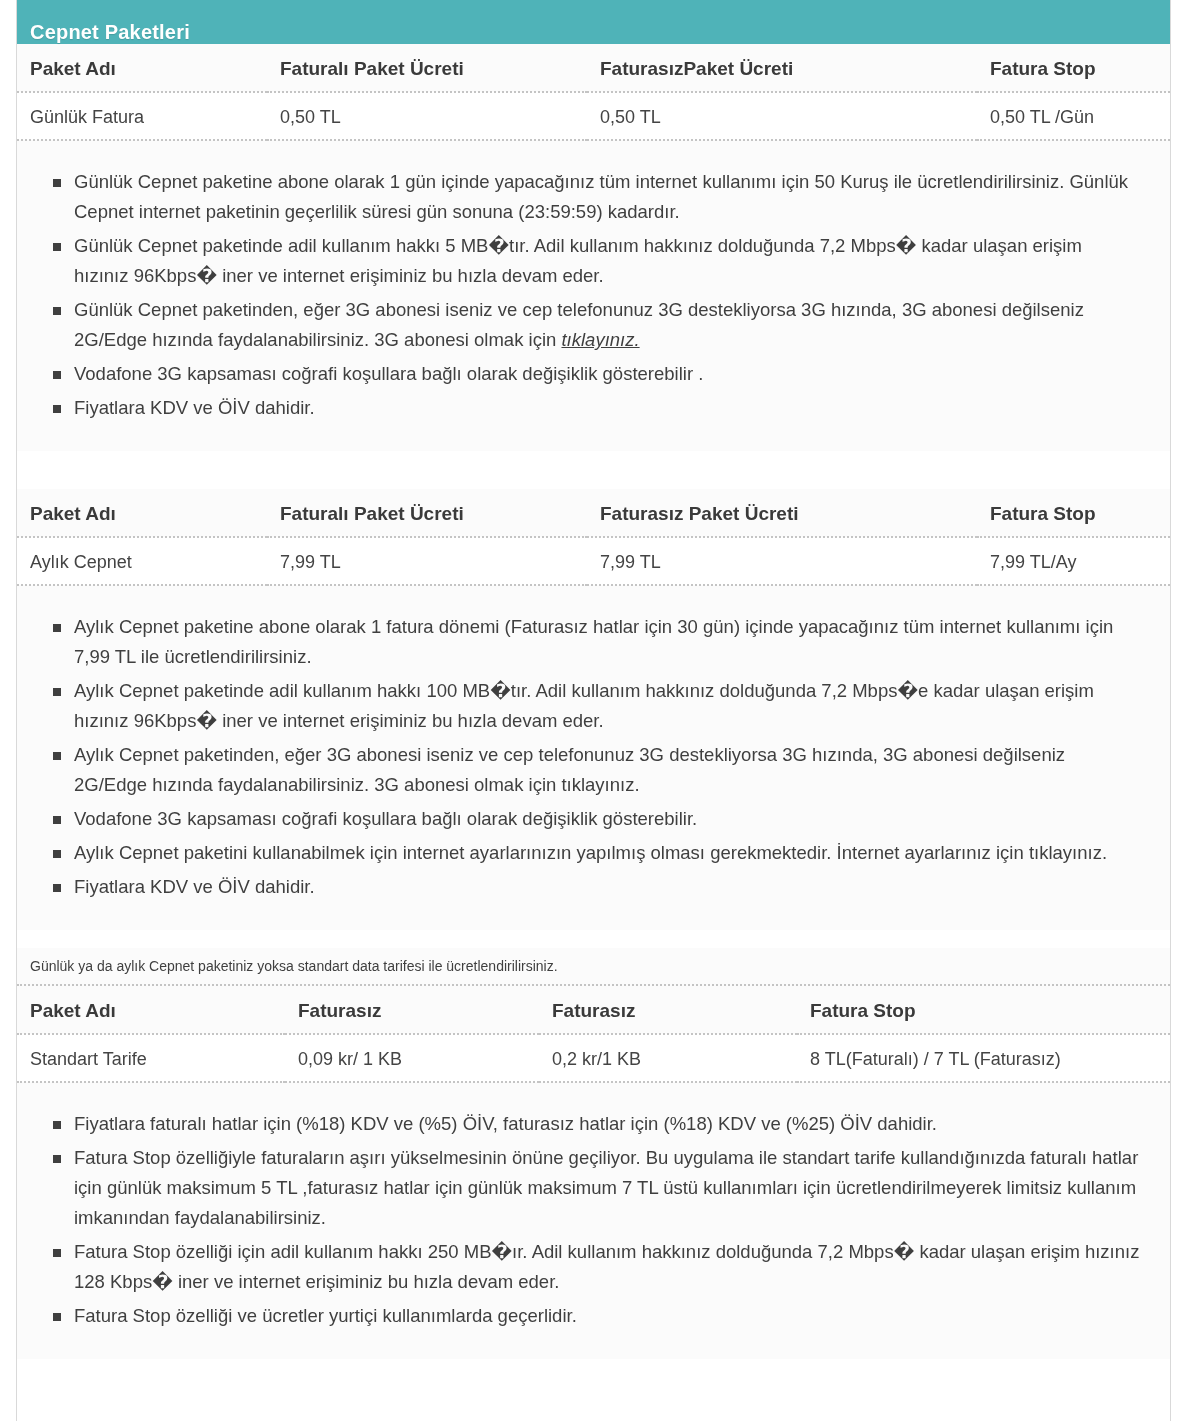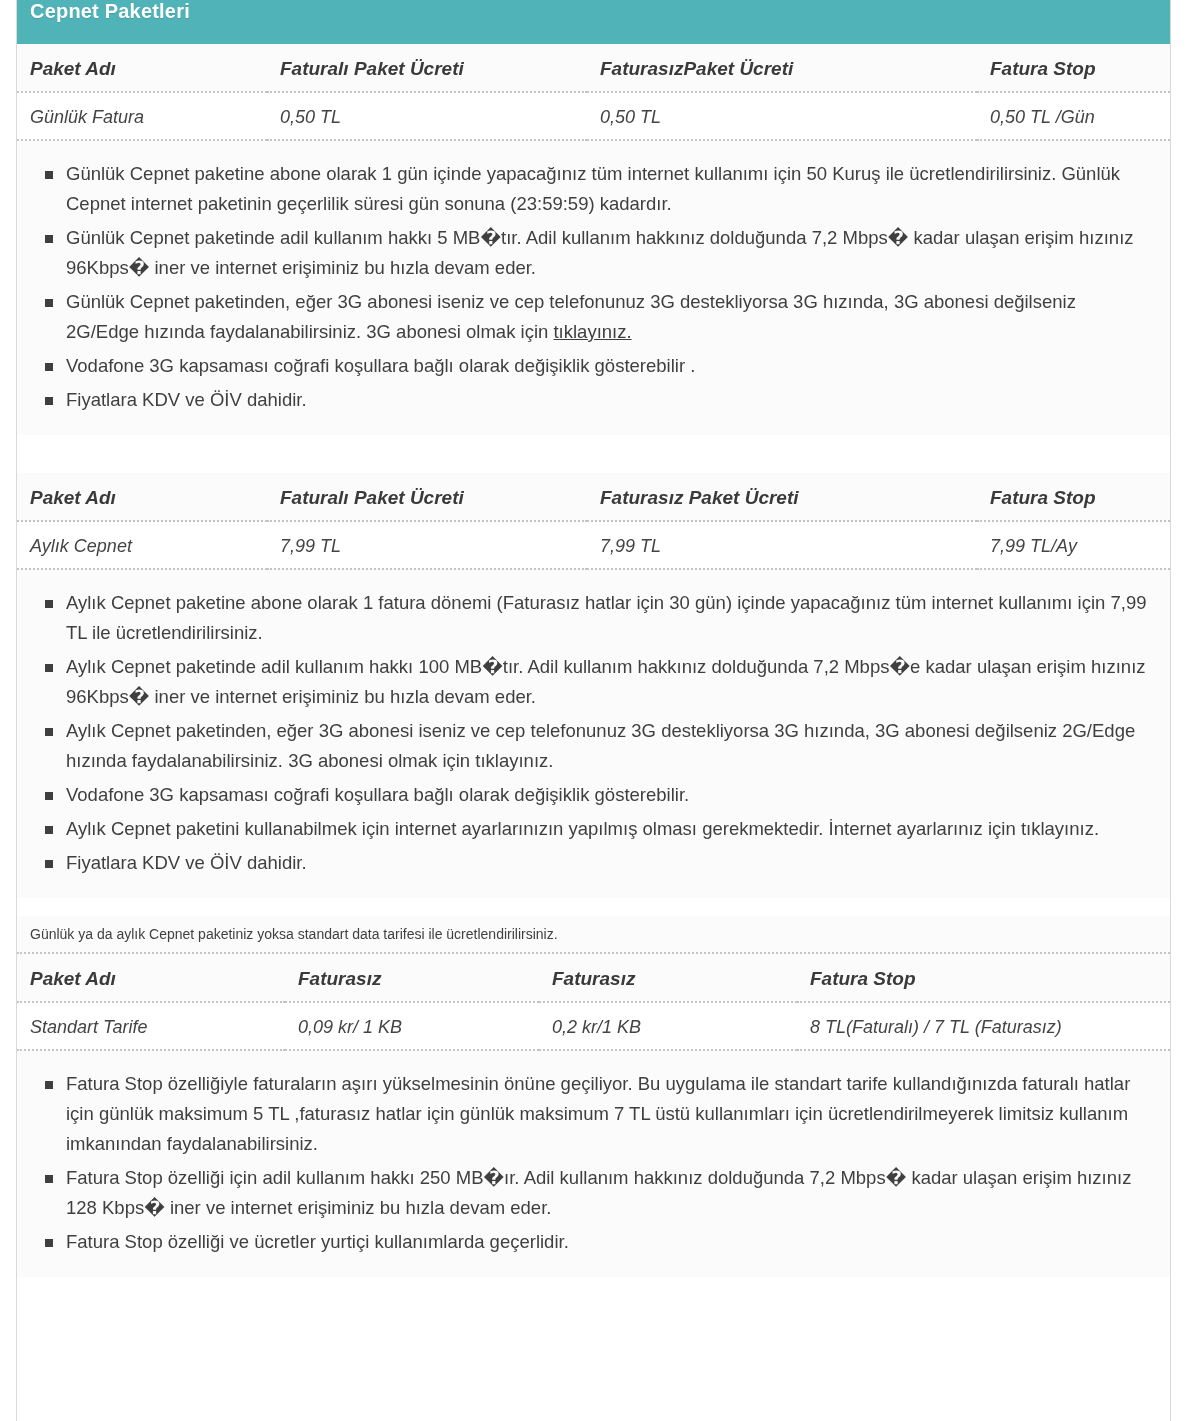--- a/index.html
+++ b/index.html
@@ -42,21 +42,21 @@
     position: relative;
     margin-left: 17px;
     width: 1153px;
   }
 
   
   .titlebar {
     background: #4fb3b8;
     height: 44px;
     display: flex;
-    align-items: flex-start;
+    align-items: flex-end;
     padding-left: 13px;
     box-sizing: border-box;
   }
   .titlebar .title-text {
     color: #ffffff;
     font-size: 20px;
     font-weight: bold;
     letter-spacing: .2px;
     text-shadow: 0 1px 1px rgba(0,0,0,.12);
   }
@@ -67,21 +67,20 @@
     border-collapse: collapse;
     table-layout: fixed;
     background: #fbfbfb;
   }
   table.pkg th,
   table.pkg td {
     text-align: left;
     vertical-align: middle;
     padding: 2px 0 0 13px;
     box-sizing: border-box;
-    font-style: italic;
   }
   table.pkg thead th {
     height: 48px;
     font-size: 19px;
     font-weight: bold;
     color: #3a3a3a;
     border-bottom: 2px dotted #c4c4c4;
     background: #fbfbfb;
   }
   table.pkg tbody td {
@@ -106,21 +105,21 @@
   .cw-b col.c4 { width: 373px; }
 
   
   .notes {
     background: #fbfbfb;
     padding: 14px 18px 16px 14px;
     box-sizing: border-box;
   }
   ul.notes-list {
     list-style: none;
-    margin: 4px;
+    margin: 12px;
     padding: 0;
   }
   ul.notes-list > li {
     position: relative;
     padding-left: 31px;
     margin: 0 0 4px 0;
     font-size: 18.5px;
     line-height: 30px;
     color: #3f3f3f;
   }
@@ -130,20 +129,21 @@
     left: 10px;
     top: 12px;
     width: 8px;
     height: 8px;
     background: #3f3f3f;
   }
   .lnk {
     text-decoration: underline;
     color: #3f3f3f;
     cursor: pointer;
+    font-style: italic;
   }
   .repl {
     font-family: "DejaVu Sans", sans-serif;
     font-weight: bold;
   }
 
   
   .gap {
     height: 38px;
     background: #ffffff;
@@ -274,20 +274,21 @@
           <td>Standart Tarife</td>
           <td>0,09 kr/ 1 KB</td>
           <td>0,2 kr/1 KB</td>
           <td>8 TL(Faturalı) / 7 TL (Faturasız)</td>
         </tr>
       </tbody>
     </table>
 
     <div class="notes">
       <ul class="notes-list">
+        <li><span>Fiyatlara faturalı hatlar için (%18) KDV ve (%5) ÖİV, faturasız hatlar için (%18) KDV ve (%25) ÖİV dahidir.</span></li>
         <li><span>Fatura Stop özelliğiyle faturaların aşırı yükselmesinin önüne geçiliyor. Bu uygulama ile standart tarife kullandığınızda faturalı hatlar için günlük maksimum 5 TL ,faturasız hatlar için günlük maksimum 7 TL üstü kullanımları için ücretlendirilmeyerek limitsiz kullanım imkanından faydalanabilirsiniz.</span></li>
         <li><span>Fatura Stop özelliği için adil kullanım hakkı 250 MB<span class="repl">�</span>ır. Adil kullanım hakkınız dolduğunda 7,2 Mbps<span class="repl">�</span> kadar ulaşan erişim hızınız 128 Kbps<span class="repl">�</span> iner ve internet erişiminiz bu hızla devam eder.</span></li>
         <li><span>Fatura Stop özelliği ve ücretler yurtiçi kullanımlarda geçerlidir.</span></li>
       </ul>
     </div>
 
   </div>
 </div>
 
 </body></html>

